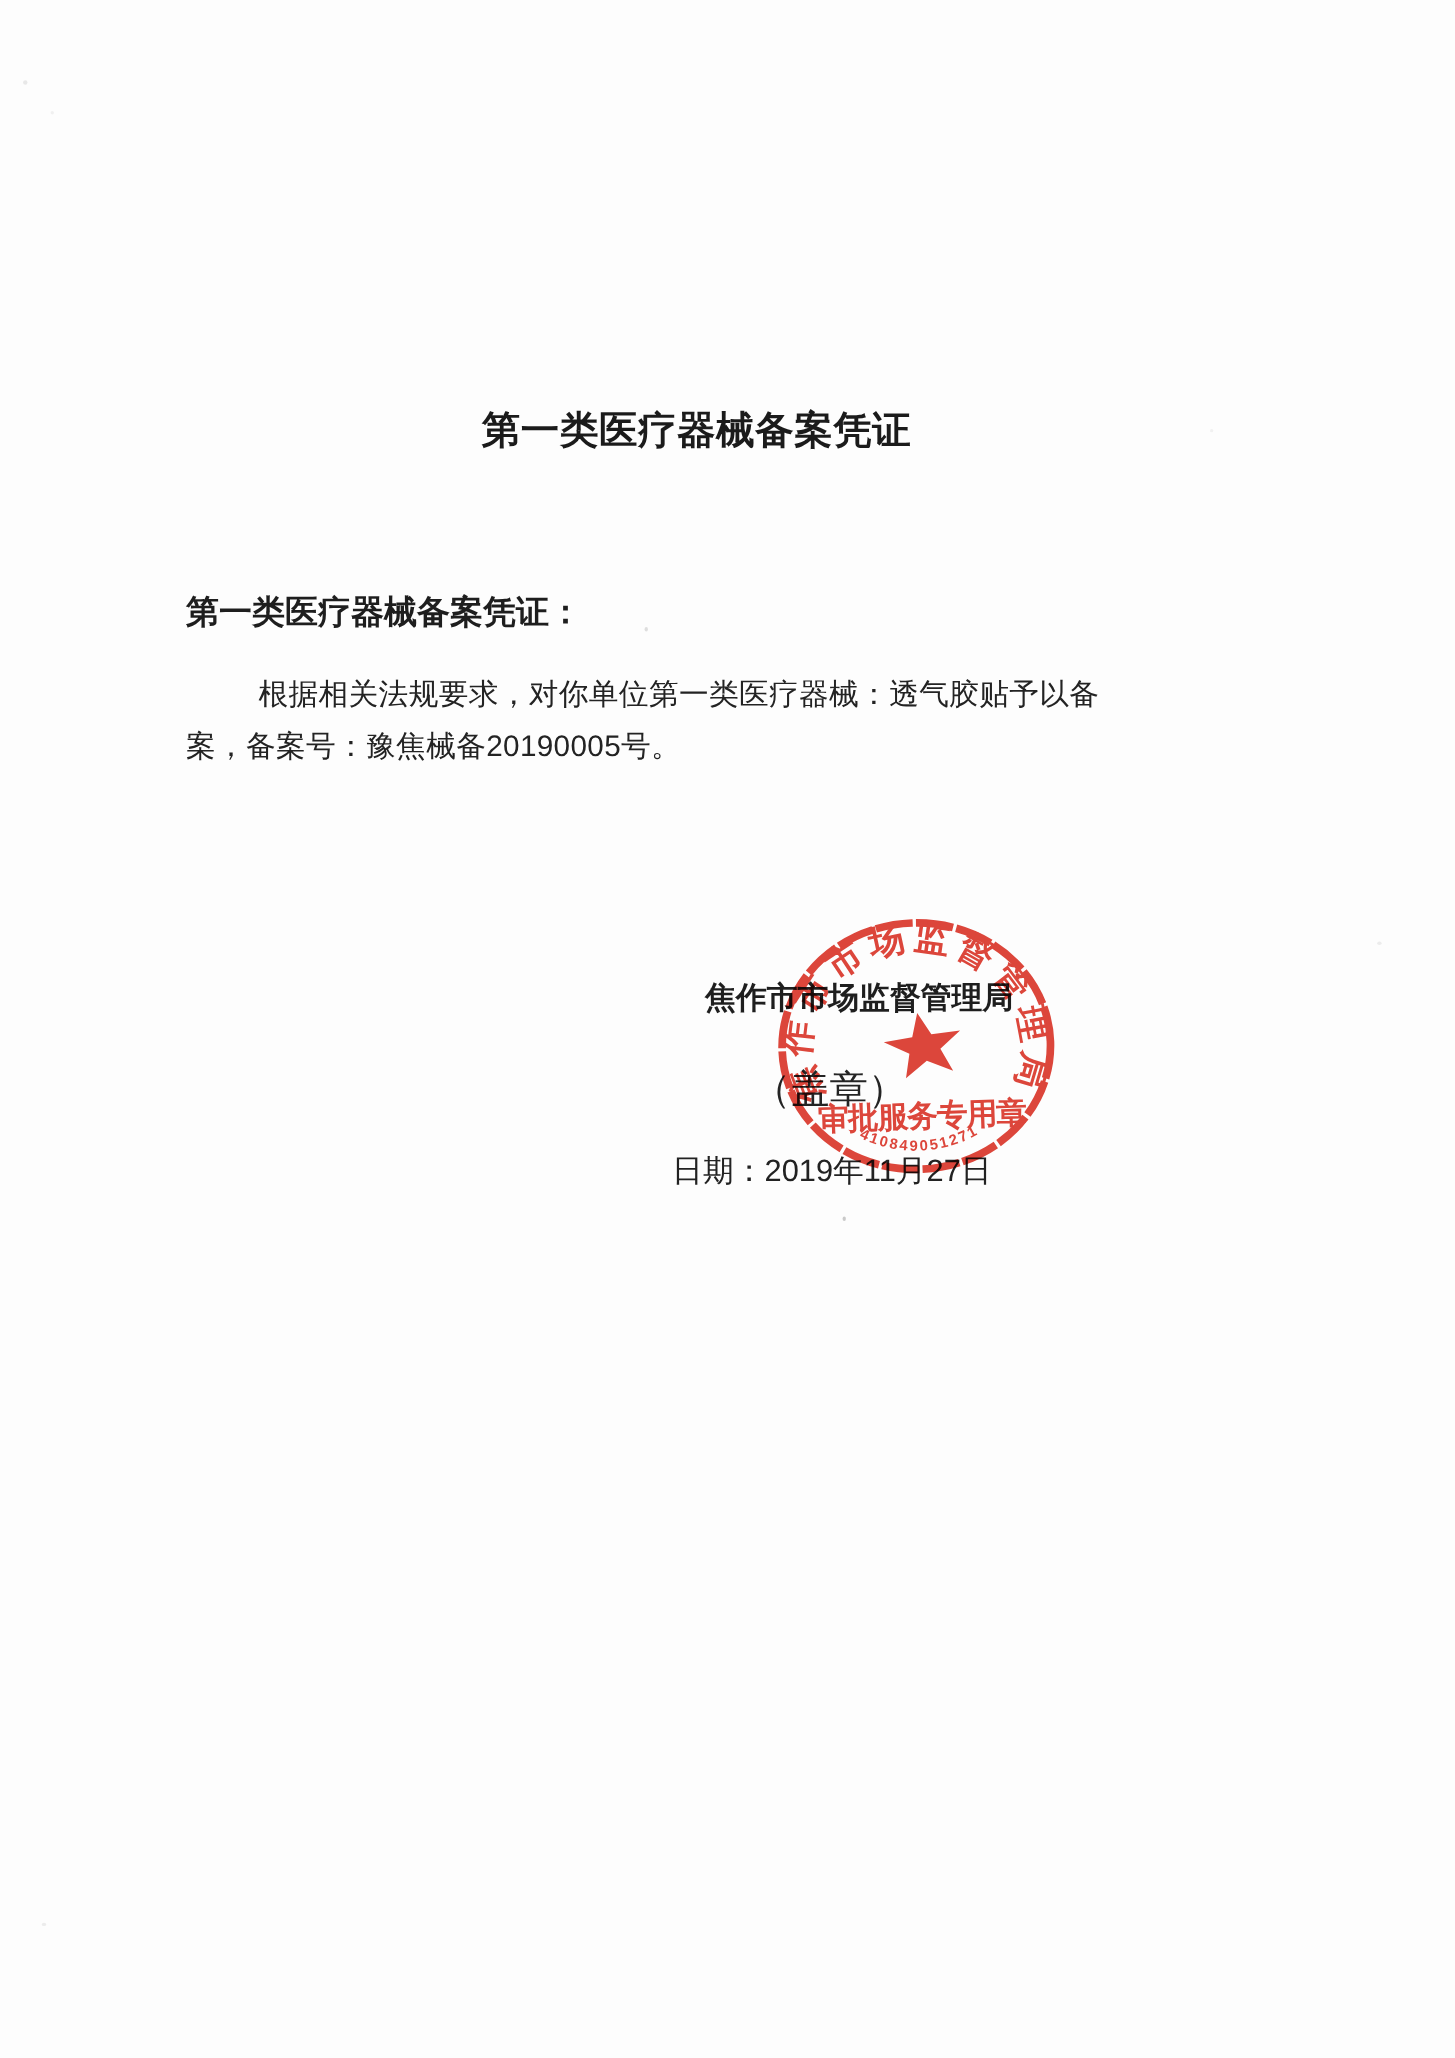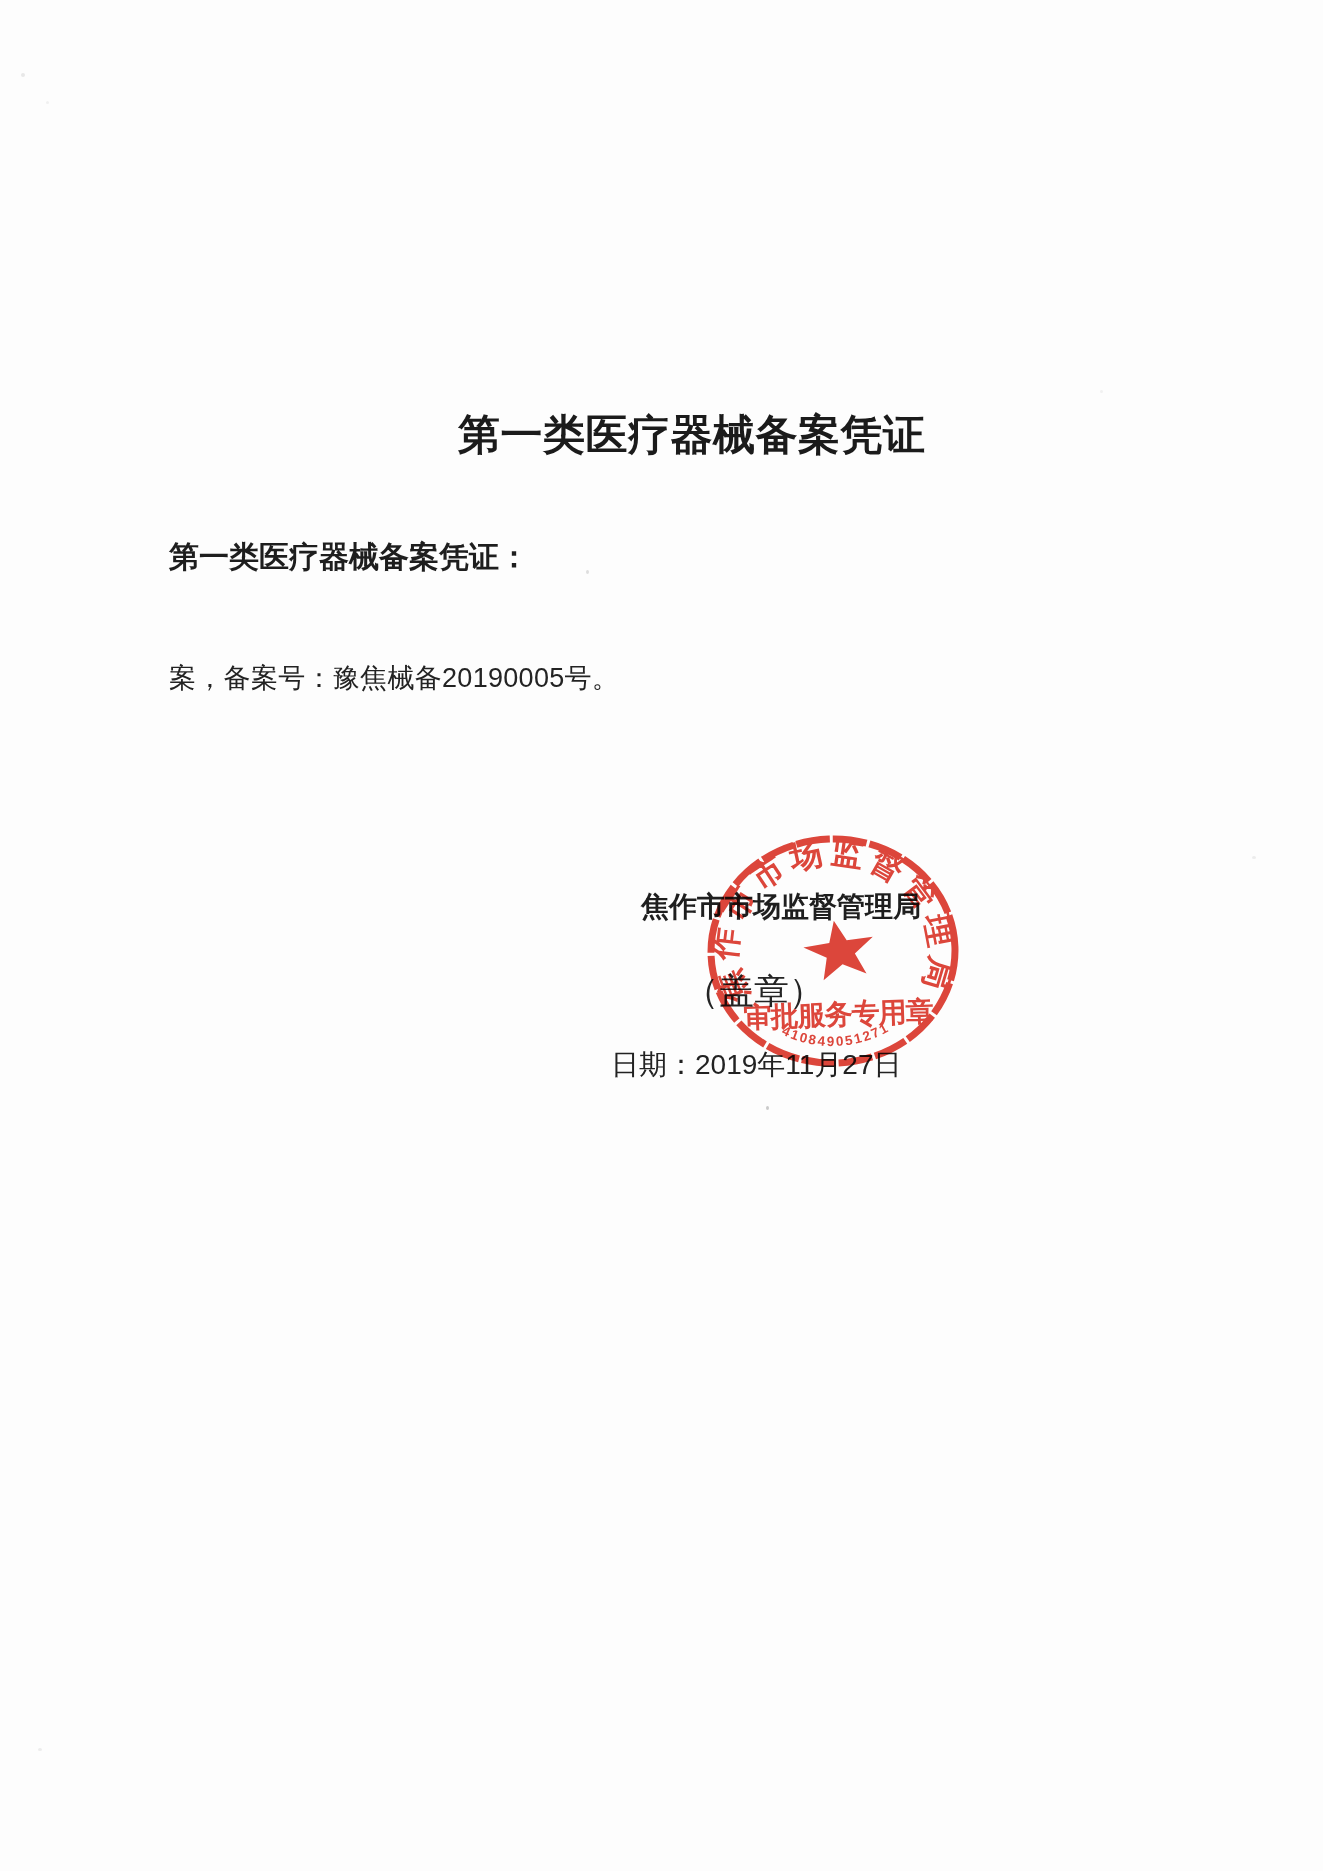--- a/index.html
+++ b/index.html
@@ -7,22 +7,22 @@
     position: relative;
     width: 1323px;
     height: 1871px;
     background: #fdfdfd;
     overflow: hidden;
     font-family: "Liberation Sans", sans-serif;
     color: #1f1f1f;
   }
   .txt { position: absolute; white-space: nowrap; line-height: 1; color: #222222; }
   .doc-title {
-    left: 438px; top: 414px;
-    font-size: 42px; font-weight: 600; letter-spacing: 0.5px; color: #1b1b1b; margin-left: 20px;
+    left: 438px; top: 374px;
+    font-size: 35px; font-weight: 600; letter-spacing: 0.5px; color: #1b1b1b;
   }
   .salutation {
     left: 169px; top: 542px;
     font-size: 30px; font-weight: 600; color: #1e1e1e;
   }
   .body-line { font-size: 27px; font-weight: 500; color: #232323; letter-spacing: 0.3px; }
   .body-line-1 { left: 235px; top: 618px; }
   .body-line-2 { left: 169px; top: 665px; }
   .issuer {
     left: 641px; top: 893px;
@@ -60,20 +60,21 @@
 </style>
 </head>
 <body>
 
 <div class="page">
 
   <div class="txt doc-title">第一类医疗器械备案凭证</div>
 
   <div class="txt salutation">第一类医疗器械备案凭证：</div>
 
+  <div class="txt body-line body-line-1">根据相关法规要求，对你单位第一类医疗器械：透气胶贴予以备</div>
   <div class="txt body-line body-line-2">案，备案号：豫焦械备20190005号。</div>
 
   <div class="txt issuer">焦作市市场监督管理局</div>
 
   <div class="txt seal-note">（盖章）</div>
 
   <div class="txt date-line">日期：2019年11月27日</div>
 
   <svg class="seal" viewBox="0 0 268 242" xmlns="http://www.w3.org/2000/svg">
     <g transform="rotate(-2 134 121)">

